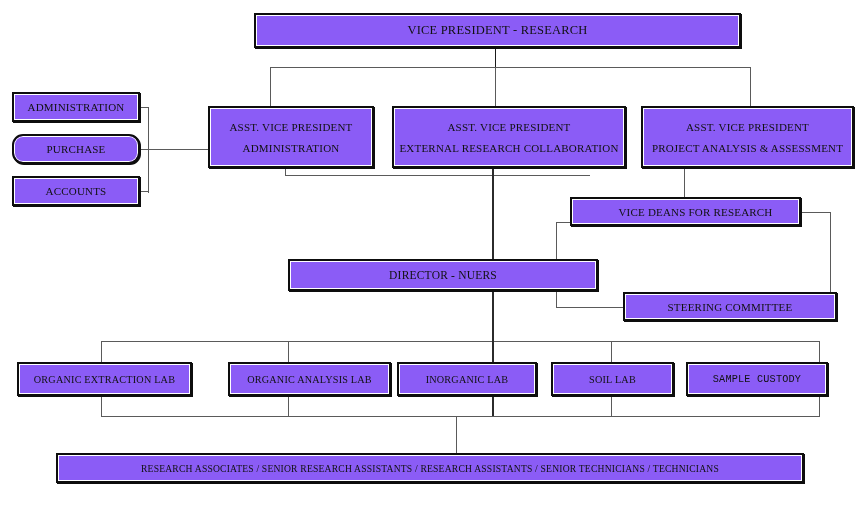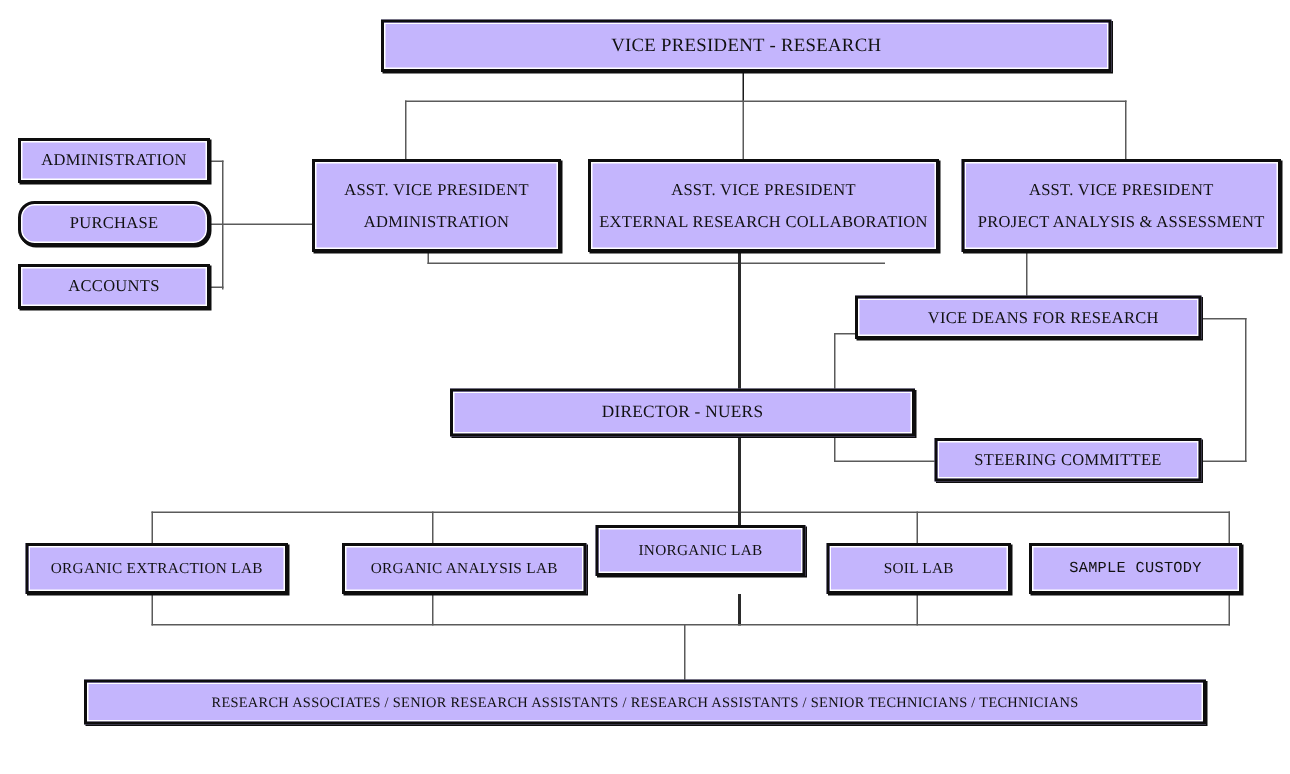--- a/index.html
+++ b/index.html
@@ -26,21 +26,21 @@
   }
   .ln.h { height: 1px; }
   .ln.v { width: 1px; }
   .ln.dark { background: #1a1a1a; }
   .ln.thick-v { width: 2px; background: #2b2b2b; }
 
   
   .node {
     position: absolute;
     box-sizing: border-box;
-    background: #c4b5fd;
+    background: #8b5cf6;
     border: 1px solid #2a2a2a;
     box-shadow: 1.5px 1.5px 0 0 #111111, -1.5px -1.5px 0 0 #111111,
                 1.5px -1.5px 0 0 #111111, -1.5px 1.5px 0 0 #111111;
     display: flex;
     flex-direction: column;
     align-items: center;
     justify-content: center;
     text-align: center;
     color: #111111;
     letter-spacing: 0.2px;
@@ -144,37 +144,37 @@
   </div>
 
   <div class="node heavy size-md" style="left:12px; top:176px; width:128px; height:30px;">
     <span class="line1">ACCOUNTS</span>
   </div>
 
   <div class="node heavy size-md" style="left:570px; top:197px; width:231px; height:29px;padding-left:20px;">
     <span class="line1">VICE DEANS FOR RESEARCH</span>
   </div>
 
-  <div class="node heavy size-lg" style="left:288px; top:259px; width:310px; height:32px;margin-left:12px;">
+  <div class="node heavy size-lg" style="left:288px; top:259px; width:310px; height:32px;">
     <span class="line1">DIRECTOR - NUERS</span>
   </div>
 
-  <div class="node heavy size-md" style="left:623px; top:292px; width:178px; height:29px;">
+  <div class="node heavy size-md" style="left:623px; top:292px; width:214px; height:29px;">
     <span class="line1">STEERING COMMITTEE</span>
   </div>
 
   <div class="node heavy size-sm" style="left:17px; top:362px; width:175px; height:34px;">
     <span class="line1">ORGANIC EXTRACTION LAB</span>
   </div>
 
   <div class="node heavy size-sm" style="left:208px; top:362px; width:163px; height:34px;margin-left:20px;">
     <span class="line1">ORGANIC ANALYSIS LAB</span>
   </div>
 
-  <div class="node heavy size-sm" style="left:397px; top:350px; width:140px; height:34px;">
+  <div class="node heavy size-sm" style="left:397px; top:362px; width:140px; height:34px;">
     <span class="line1">INORGANIC LAB</span>
   </div>
 
   <div class="node heavy size-sm" style="left:551px; top:362px; width:123px; height:34px;">
     <span class="line1">SOIL LAB</span>
   </div>
 
   <div class="node heavy size-sm" style="left:686px; top:362px; width:142px; height:34px;font-family:Liberation Mono, monospace;">
     <span class="line1">SAMPLE CUSTODY</span>
   </div>

